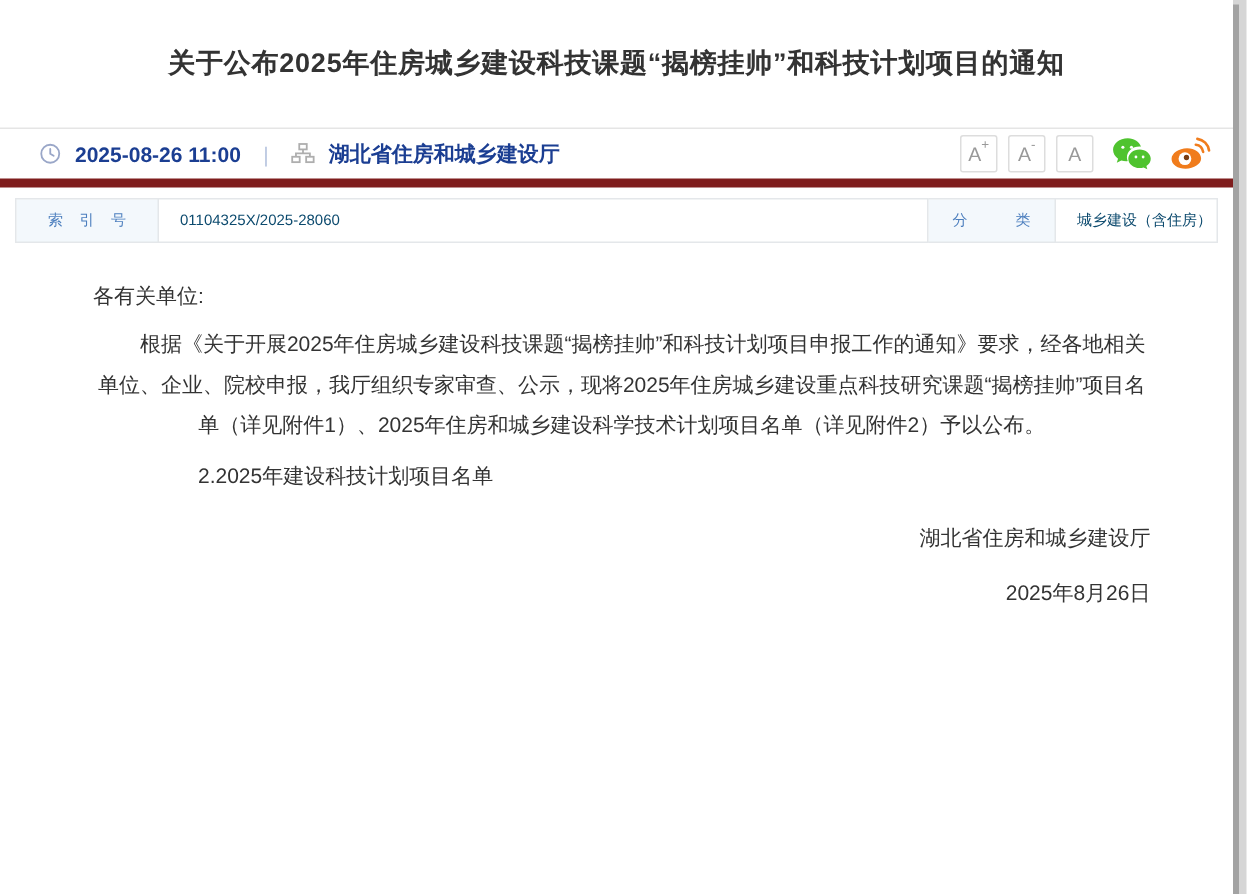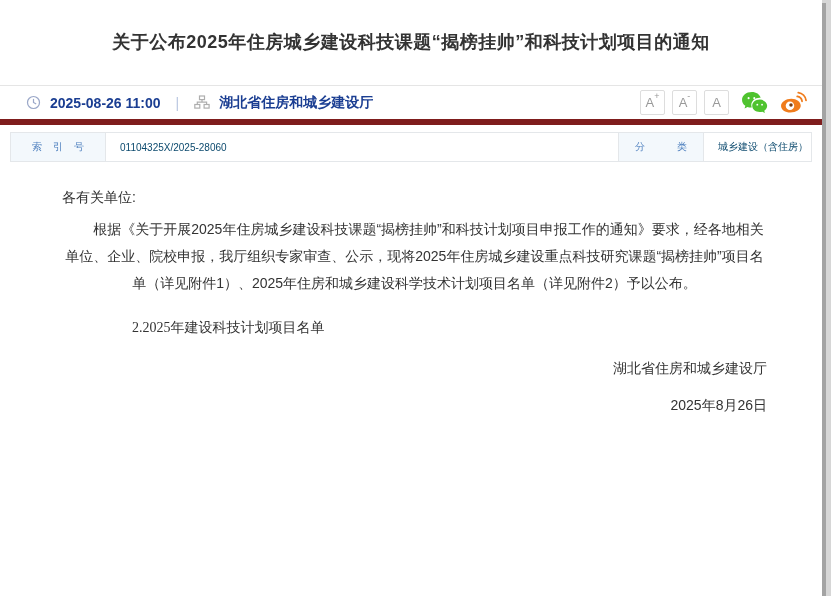--- a/index.html
+++ b/index.html
@@ -102,21 +102,21 @@
   
   .doc-body {
     padding: 22px 55px 0 62px;
     font-size: 14px;
     color: #333333;
     line-height: 27px;
   }
   .doc-body p.para { text-indent: 2em; margin-top: 5px; text-align: center; }
   .salutation { margin-top: 0; }
   .attach-line1 { margin-top: 6px; text-indent: 2em; }
-  .attach-line2 { margin-top: 17px; padding-left: calc(2em + 42px); font-family: Liberation Serif, serif; }
+  .attach-line2 { margin-top: 7px; padding-left: calc(2em + 42px); }
   .sign-agency { margin-top: 14px; text-align: right; }
   .sign-date   { margin-top: 10px; text-align: right; }
 </style>
 </head>
 <body>
 
 <div class="page">
 
   <div class="title-block">
     <h1 class="page-title">关于公布2025年住房城乡建设科技课题“揭榜挂帅”和科技计划项目的通知</h1>

